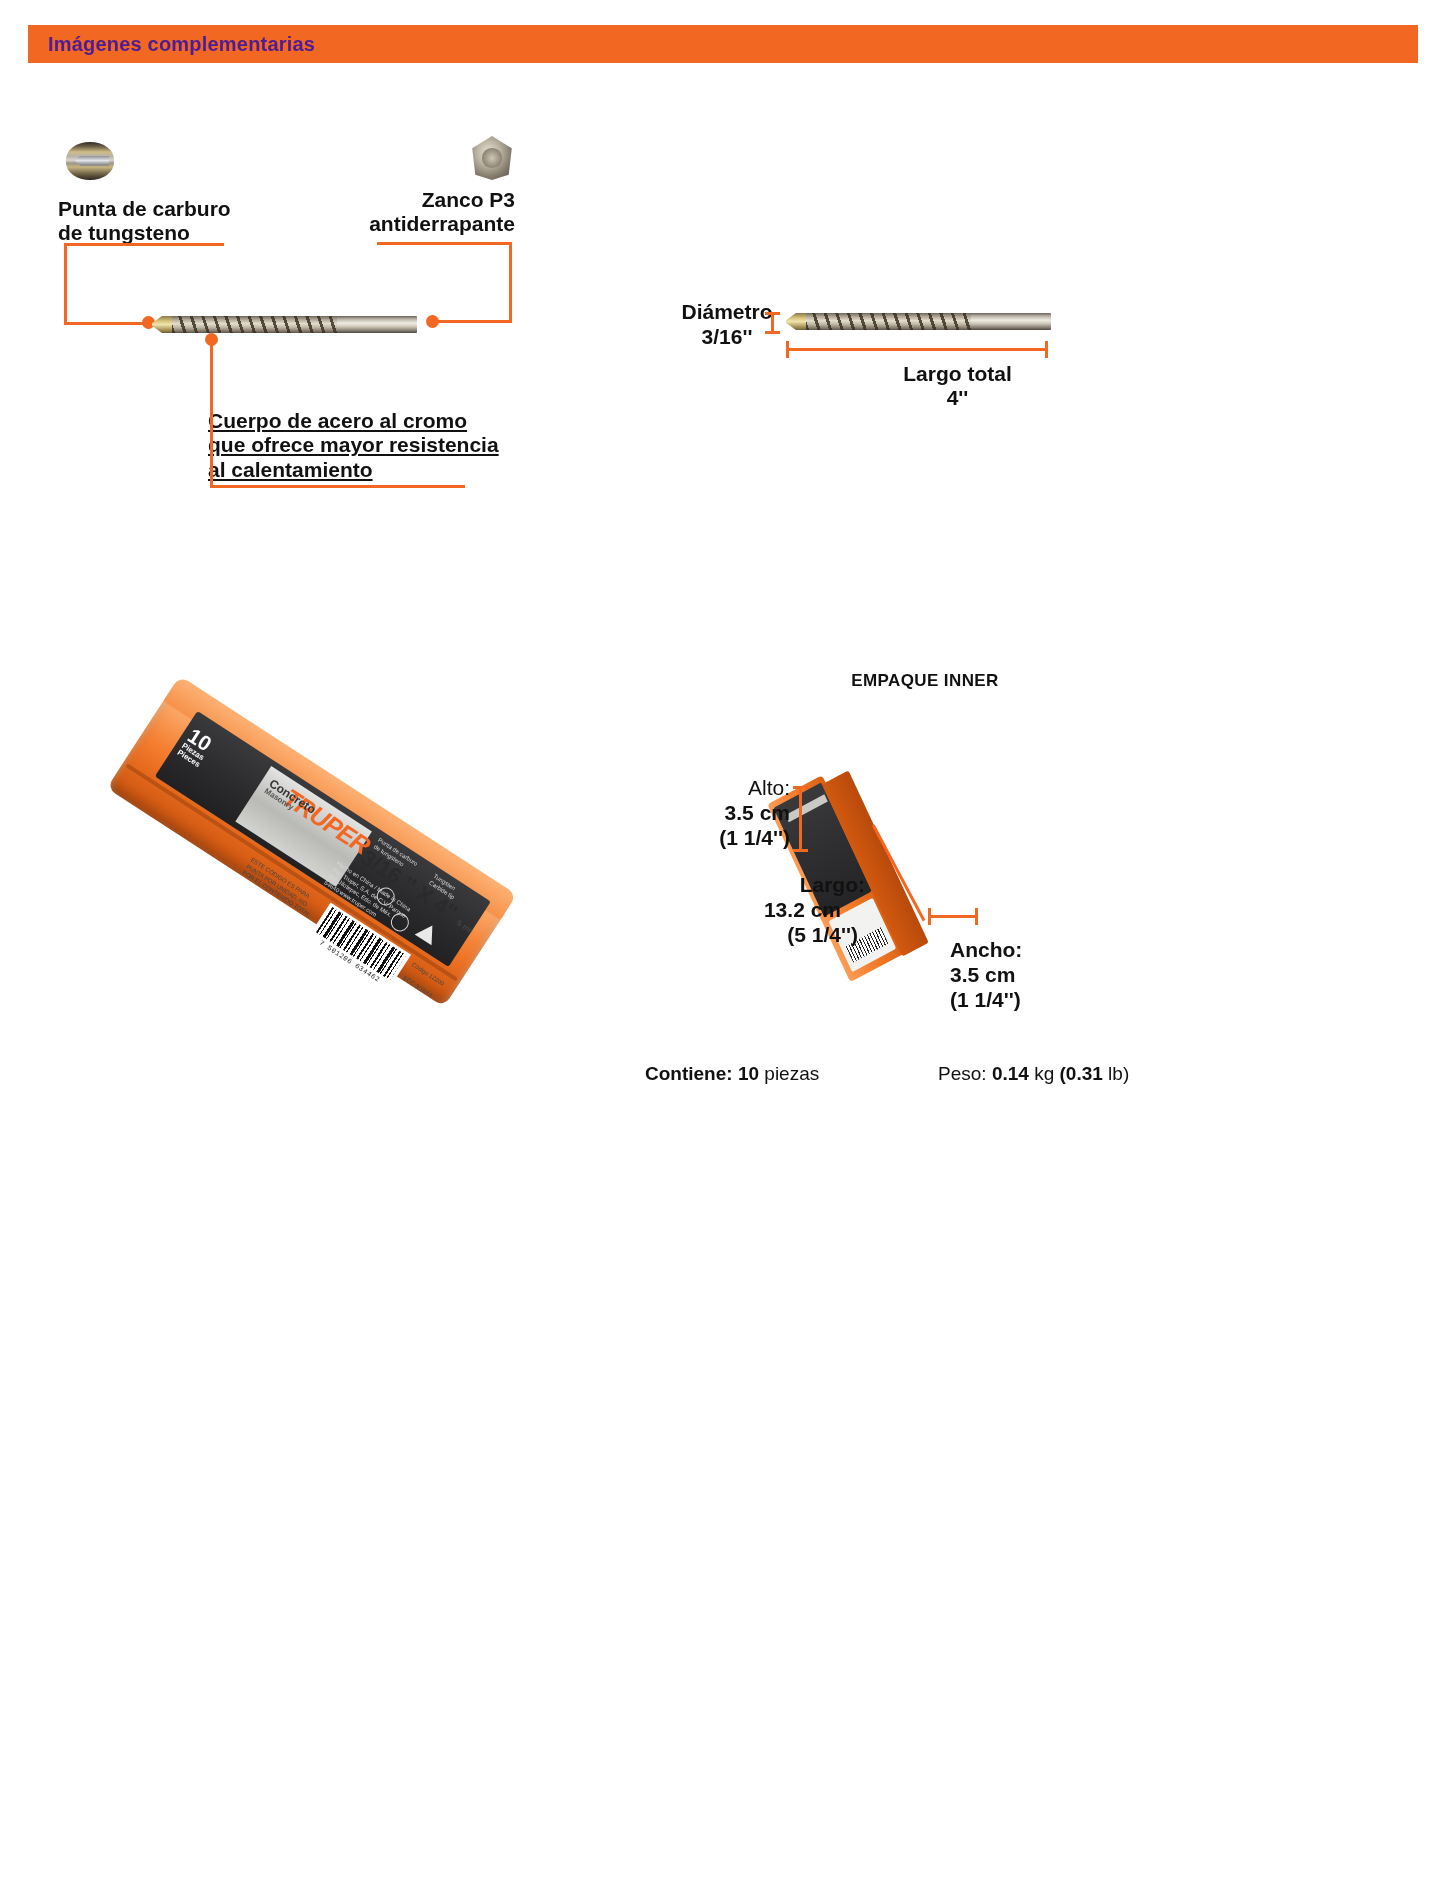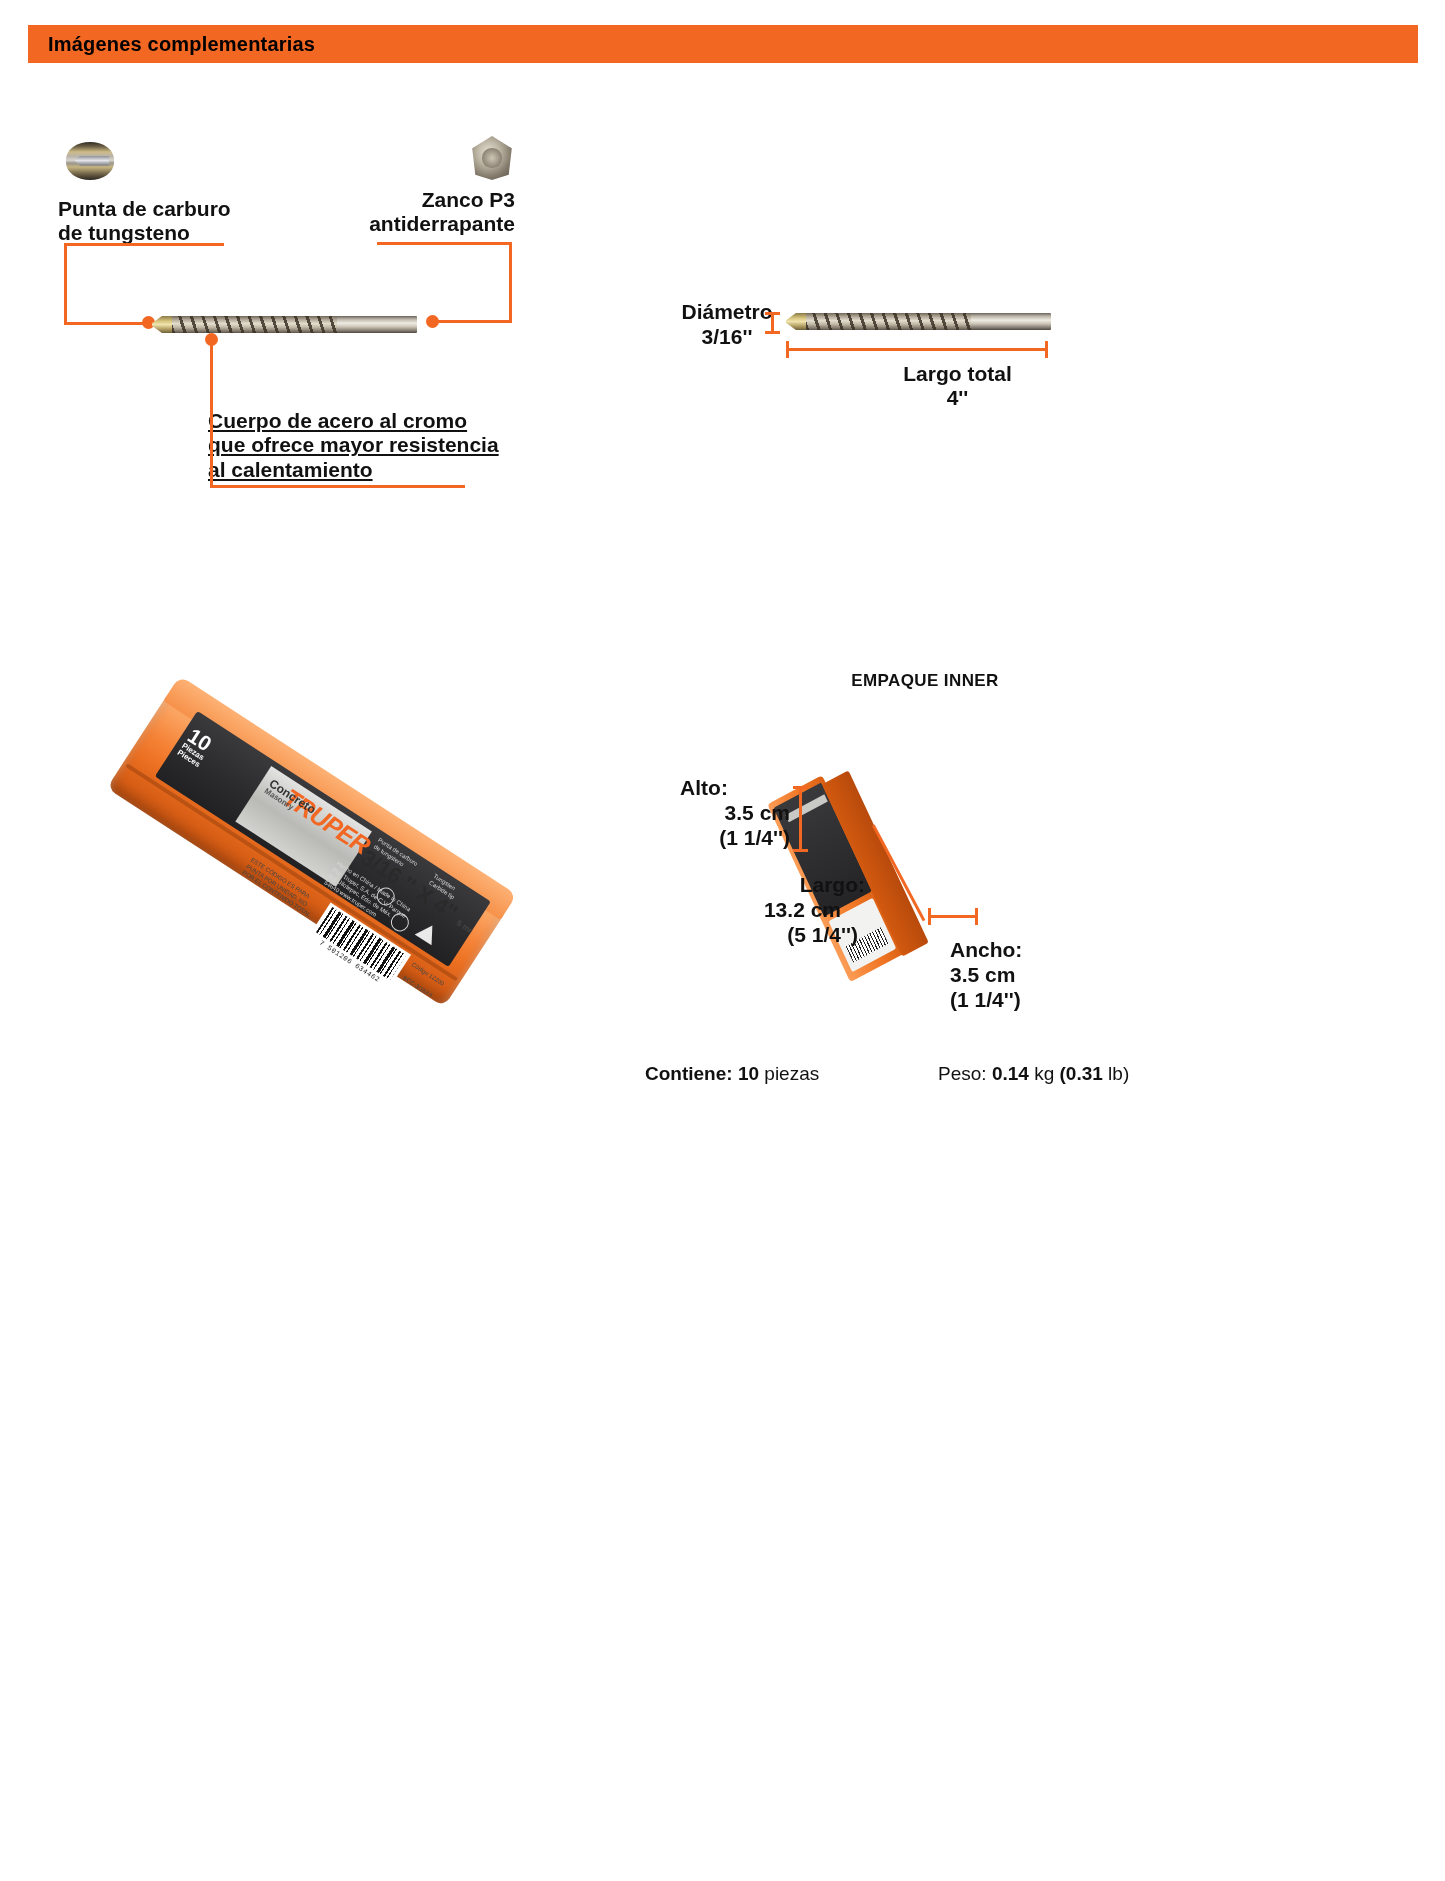--- a/index.html
+++ b/index.html
@@ -15,21 +15,21 @@
 
   
   .header-bar {
     position: absolute;
     left: 28px; top: 25px;
     width: 1390px; height: 38px;
     background: #f26722;
     display: flex; align-items: center;
   }
   .header-title {
-    color: #000000;
+    color: #4c1d95;
     font-size: 20px;
     font-weight: bold;
     letter-spacing: .2px;
     padding-left: 20px;
     white-space: nowrap;
   }
 
   
   .lbl {
     position: absolute;
@@ -410,21 +410,21 @@
           <div class="ip-chip"></div>
         </div>
         <div class="ip-lbl2">
           <div class="mini-bars"></div>
         </div>
       </div>
       <div class="ip-side"></div>
     </div>
   </div>
 
-  <div class="lbl right" style="left:634px; top:776px; width:140px; font-weight:bold;text-align:center;">Alto:</div>
+  <div class="lbl right" style="left:650px; top:776px; width:140px; font-weight:normal;">Alto:</div>
   <div class="lbl right" style="left:650px; top:801px; width:140px; font-weight:bold;">3.5 cm</div>
   <div class="lbl right" style="left:650px; top:826px; width:140px;">(1 1/4'')</div>
   <div class="tick-v" style="left:799px; top:786px; height:66px;"></div>
 
   <div class="lbl right" style="left:650px; top:873px; width:215px; font-weight:bold;">Largo:</div>
   <div class="lbl right" style="left:626px; top:898px; width:215px; font-weight:bold;">13.2 cm</div>
   <div class="lbl right" style="left:643px; top:923px; width:215px;">(5 1/4'')</div>
   <div class="ln" style="left:872px; top:826px; width:3px; height:108px; transform:rotate(-28deg); transform-origin:top left;"></div>
 
   <div class="tick-h" style="left:928px; top:915px; width:50px;"></div>

